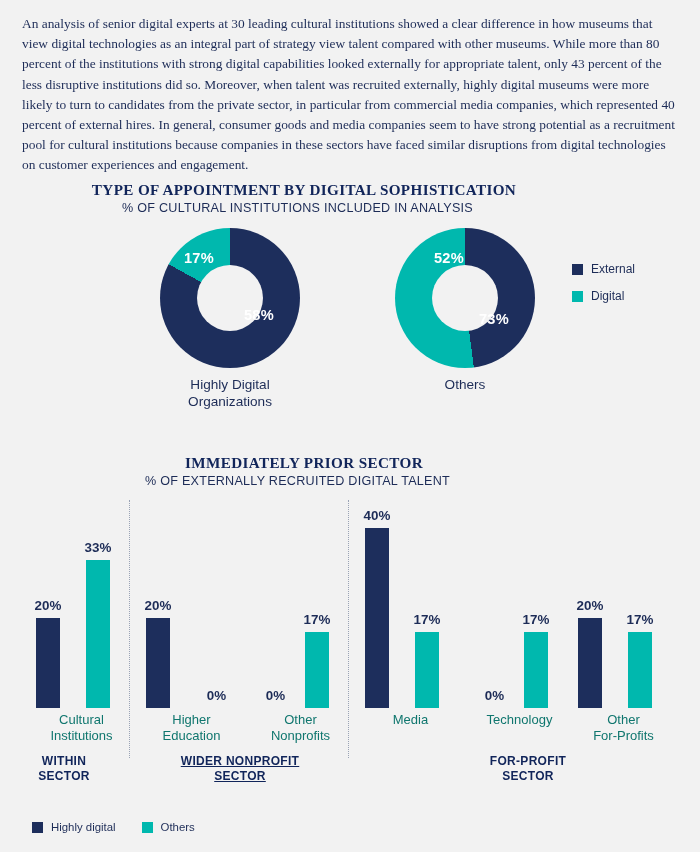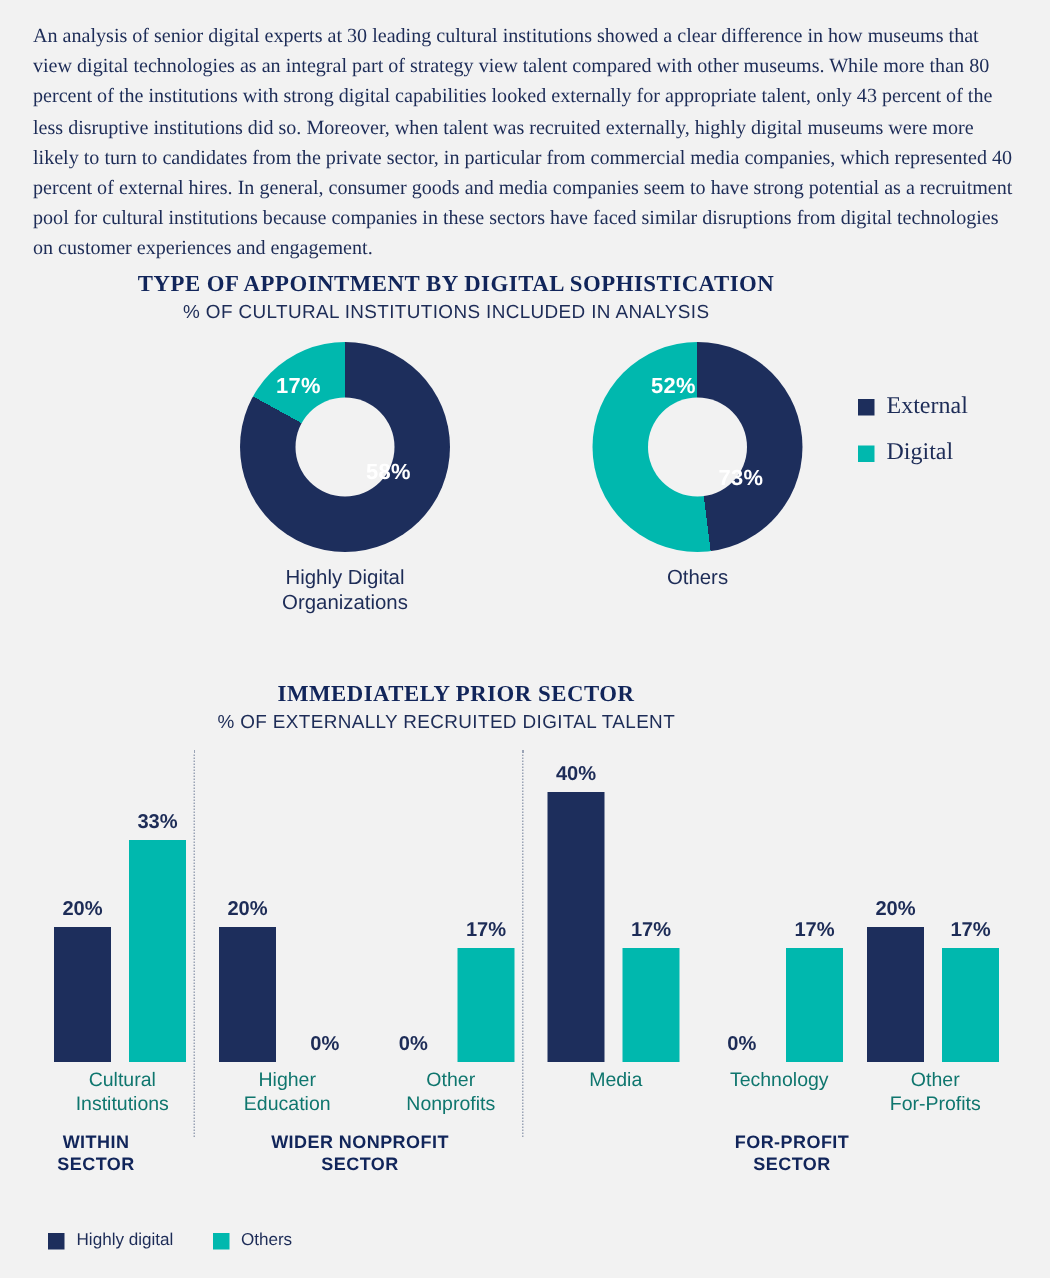--- a/index.html
+++ b/index.html
@@ -74,32 +74,32 @@
     white-space: nowrap;
   }
 
   #donut1 { left: 160px; top: 228px; }
   #donut2 { left: 395px; top: 228px; }
 
   
   .dlegend { position: absolute; left: 572px; top: 262px; }
   .dlegend .row { display: flex; align-items: center; margin-bottom: 13px; }
   .dlegend .sw { width: 11px; height: 11px; margin-right: 8px; }
-  .dlegend .lb { font-size: 16px; color: #1d2c57; font-family: Liberation Serif, serif; }
+  .dlegend .lb { font-size: 12px; color: #1d2c57; }
 
   
   .barchart { position: absolute; left: 0; top: 490px; width: 700px; height: 320px; }
   .sep {
     position: absolute; top: 10px; height: 258px; width: 0;
     border-left: 1.6px dotted #9aa3b5;
   }
   .bar {
     position: absolute;
     bottom: 102px;           
-    width: 38px;
+    width: 24px;
   }
   .bar .val {
     position: absolute;
     bottom: 100%;
     left: 50%; transform: translateX(-50%);
     margin-bottom: 5px;
     font-size: 13.4px; font-weight: bold;
     color: #1d2c57;
     white-space: nowrap;
   }
@@ -242,21 +242,21 @@
         <div class="cat" style="left: 568.5px;">
           <div>Other</div>
           <div>For-Profits</div>
         </div>
       </div>
     <div id="grps-layer">
         <div class="grp" style="left: -36px;">
           <div>WITHIN</div>
           <div>SECTOR</div>
         </div>
-        <div class="grp" style="left: 140px;">
+        <div class="grp" style="left: 140px; text-decoration: underline;">
           <div>WIDER NONPROFIT</div>
           <div>SECTOR</div>
         </div>
         <div class="grp" style="left: 428px;">
           <div>FOR-PROFIT</div>
           <div>SECTOR</div>
         </div>
       </div>
   </div>
 

